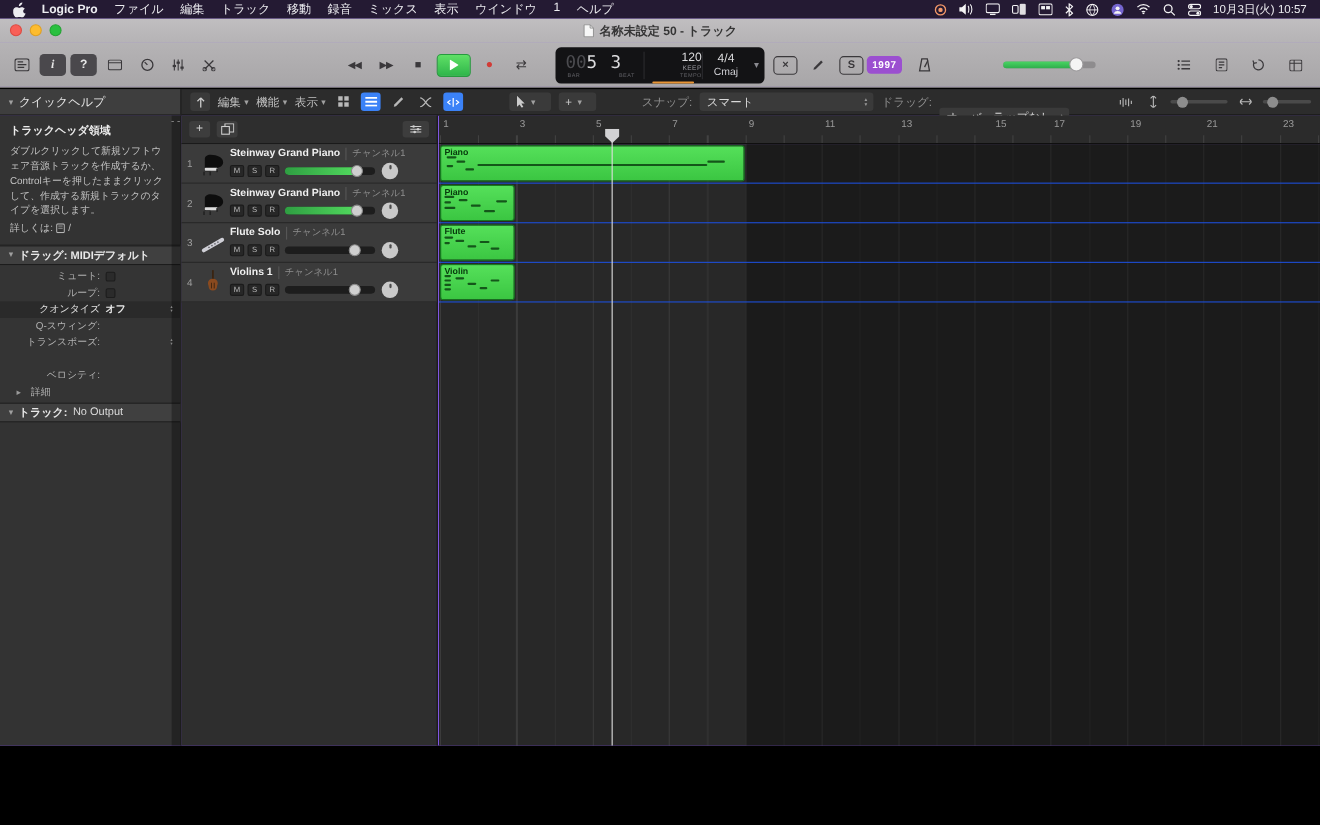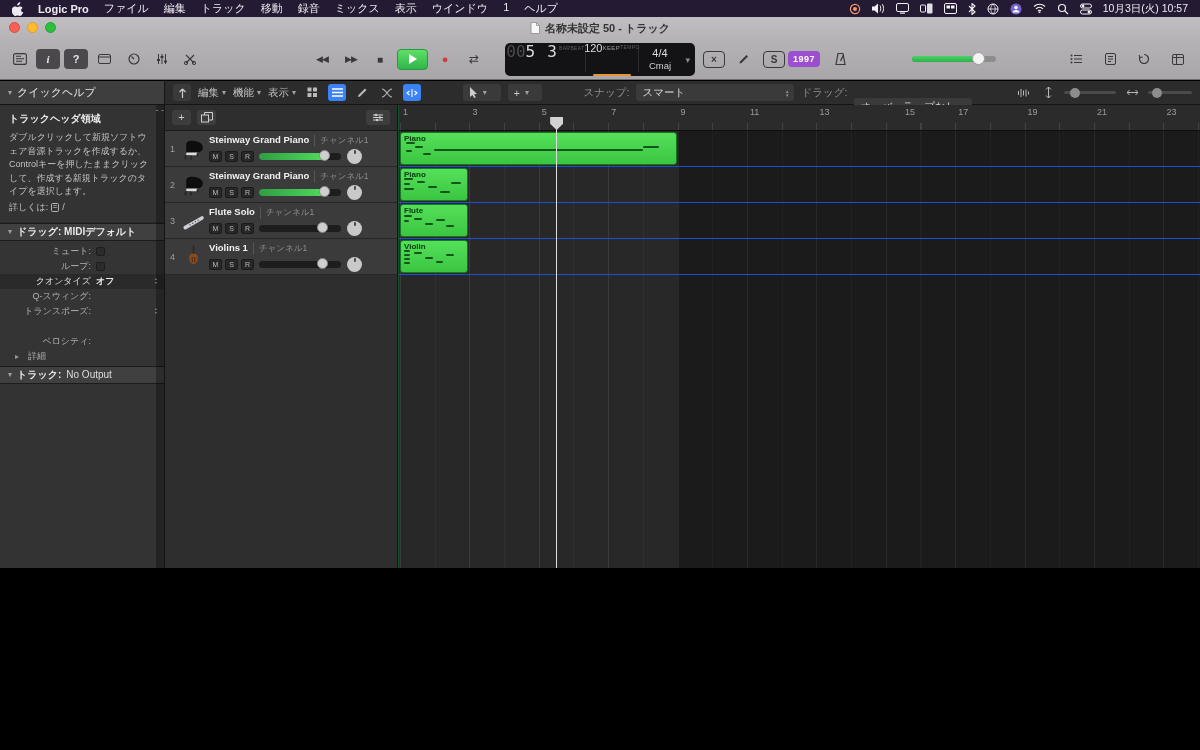--- a/index.html
+++ b/index.html
@@ -1,16 +1,16 @@
 <!DOCTYPE html>
 <html><head>
 <meta charset="utf-8">
 <style>
   html,body{margin:0;padding:0;background:#000;}
-  .screen{position:relative;width:1200px;height:568px;overflow:hidden;background:#14532d;
+  .screen{position:relative;width:1200px;height:678px;overflow:hidden;background:#8b5cf6;
     font-family:"Liberation Sans","DejaVu Sans",sans-serif;-webkit-font-smoothing:antialiased;}
   svg{display:block;}
 
   
   .menubar{position:absolute;top:0;left:0;right:0;height:17px;background:#241a33;display:flex;
     align-items:center;padding:0 12px;color:#ececf0;font-size:11px;}
   .apple{margin-right:14px;display:flex;}
   .mb-app{font-weight:bold;margin-right:15px;white-space:nowrap;}
   .mb-menus{display:flex;gap:15px;}
   .mb-item{white-space:nowrap;cursor:default;}
@@ -34,27 +34,27 @@
   .tb-btn{min-width:24px;height:20px;border-radius:4px;display:flex;align-items:center;justify-content:center;color:#3a383b;}
   .tb-btn.boxdark{background:#4a484c;color:#e6e6e6;font-size:11px;font-weight:bold;}
   .tb-btn.boxdark.it{font-style:italic;font-family:"Liberation Serif",serif;}
   .play-btn{width:31px;height:21px;border-radius:4px;background:linear-gradient(#5fe066,#2fb54a);
     display:flex;align-items:center;justify-content:center;border:1px solid #269a3e;box-sizing:border-box;}
   .tp-txt{font-size:9px;letter-spacing:-1px;color:#3a383b;}
   .stop-g{font-size:10px;}.rec-g{font-size:11px;color:#d23b36;}.cyc-g{font-size:12px;}
   .outline-box{width:22px;height:17px;border:1.4px solid #3a383b;border-radius:4px;display:flex;align-items:center;justify-content:center;font-size:10px;font-weight:bold;color:#3a383b;box-sizing:border-box;}
 
   .lcd{position:absolute;left:505px;top:4px;width:190px;height:33px;background:#131315;border-radius:5px;display:flex;color:#dcdcde;}
-  .lcd-pos{width:80px;display:flex;flex-direction:row;justify-content:center;padding:1px 2px 0 9px;box-sizing:border-box;}
+  .lcd-pos{width:80px;display:flex;flex-direction:column;justify-content:center;padding:1px 2px 0 9px;box-sizing:border-box;}
   .lcd-digits{font-family:"DejaVu Sans Mono",monospace;font-size:16px;line-height:16px;display:flex;align-items:baseline;}
   .lcd-dim{color:#4c4c50;}
   .lcd-beat{margin-left:12px;}
   .lcd-lbls{display:flex;justify-content:space-between;font-size:5px;color:#5e5e63;letter-spacing:.4px;padding:1px 6px 0 2px;}
   .lcd-sep{width:1px;background:#2b2b2e;margin:4px 0;}
-  .lcd-tempo{width:52px;position:relative;display:flex;flex-direction:row;align-items:flex-start;justify-content:center;line-height:1;}
+  .lcd-tempo{width:52px;position:relative;display:flex;flex-direction:column;align-items:flex-end;justify-content:center;line-height:1;}
   .lcd-tempo .v{font-size:11px;}
   .lcd-tempo .k{font-size:6px;color:#9a9aa0;margin-top:1.5px;letter-spacing:.4px;}
   .lcd-tempo .t{font-size:5px;color:#5e5e63;margin-top:1.5px;letter-spacing:.4px;}
   .lcd-orange{position:absolute;bottom:0;left:14%;width:72%;height:2.5px;background:#e89435;border-radius:1px;}
   .lcd-key{width:42px;display:flex;flex-direction:column;align-items:center;justify-content:center;line-height:1;}
   .lcd-key .sig{font-size:11px;}
   .lcd-key .key{font-size:9.5px;color:#cfcfd4;margin-top:2px;}
   .lcd-chev{display:flex;align-items:center;color:#8a8a90;font-size:9px;padding:0 5px 0 0;margin-left:auto;}
 
   .badge1234{background:#9b4fd0;color:#fff;font-size:9px;font-weight:bold;border-radius:4px;padding:3px 5px;letter-spacing:.5px;}

